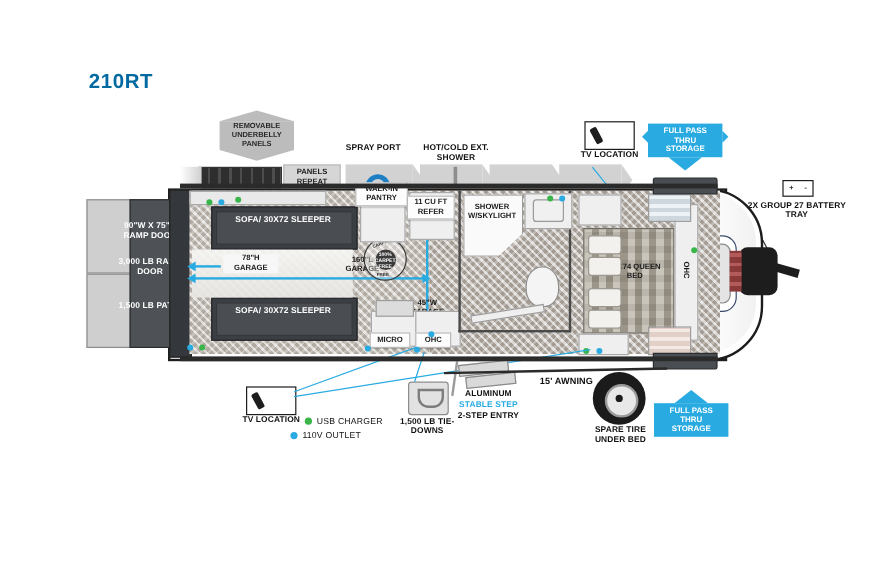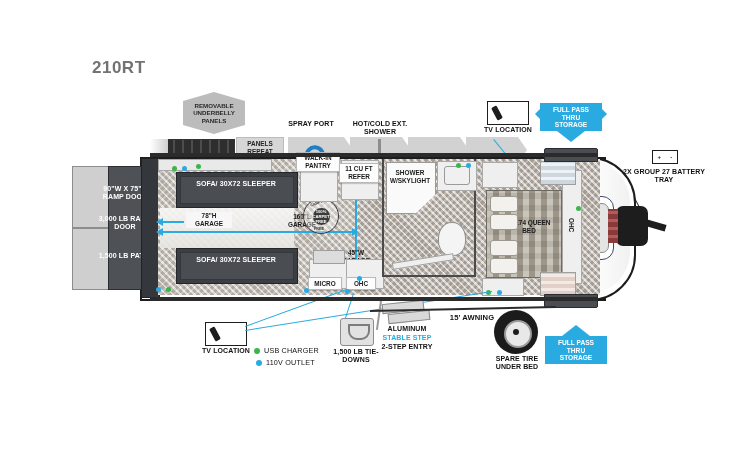--- a/index.html
+++ b/index.html
@@ -2,22 +2,22 @@
 <html><head>
 <meta charset="utf-8">
 <style>
   html,body{margin:0;padding:0;background:#ffffff;}
   body{width:731px;height:469px;position:relative;overflow:hidden;
        font-family:"Liberation Sans",sans-serif;color:#1a1a1a;}
 
   #stage{position:absolute;left:0;top:0;width:731px;height:469px;}
 
   
-  .model-title{position:absolute;left:92px;top:58px;font-size:17px;font-weight:700;
-    letter-spacing:.5px;color:#737373;}
+  .model-title{position:absolute;left:74px;top:58px;font-size:17px;font-weight:700;
+    letter-spacing:.5px;color:#0369a1;}
 
   
   .callout{position:absolute;font-size:7px;font-weight:700;line-height:8.4px;
     text-align:center;letter-spacing:.1px;color:#111;text-transform:uppercase;}
   .callout.lg{font-size:7.6px;line-height:9px;}
 
   
   .ilabel{position:absolute;background:#fdfdfd;border:1px solid #b9b9b9;
     font-size:6.4px;font-weight:700;line-height:7.6px;text-align:center;
     color:#1b1b1b;display:flex;align-items:center;justify-content:center;
@@ -359,21 +359,21 @@
     <div class="remote" style="left:6px;top:4px;width:6px;height:14px;"></div>
   </div>
   <div class="callout" style="left:199px;top:347px;width:54px;">TV LOCATION</div>
   <div class="lead" style="left:245px;top:326px;width:108px;transform:rotate(-20deg);"></div>
   <div class="lead" style="left:245px;top:330px;width:250px;transform:rotate(-9deg);"></div>
 
   <div class="legend-row" style="left:254px;top:346px;">
     <span class="ldot" style="background:#39b54a;"></span>
     <span class="ltext">USB CHARGER</span>
   </div>
-  <div class="legend-row" style="left:256px;top:358px;">
+  <div class="legend-row" style="left:242px;top:358px;">
     <span class="ldot" style="background:#29ABE2;"></span>
     <span class="ltext">110V OUTLET</span>
   </div>
 
   <div style="position:absolute;left:340px;top:318px;width:32px;height:26px;background:#e2e2e2;
        border:1px solid #8c8c8c;border-radius:3px;">
     <div style="position:absolute;left:7px;top:5px;width:18px;height:12px;border:2px solid #7d7d7d;
          border-radius:0 0 9px 9px;"></div>
   </div>
   <div class="callout" style="left:327px;top:348px;width:58px;">1,500 LB TIE-DOWNS</div>

